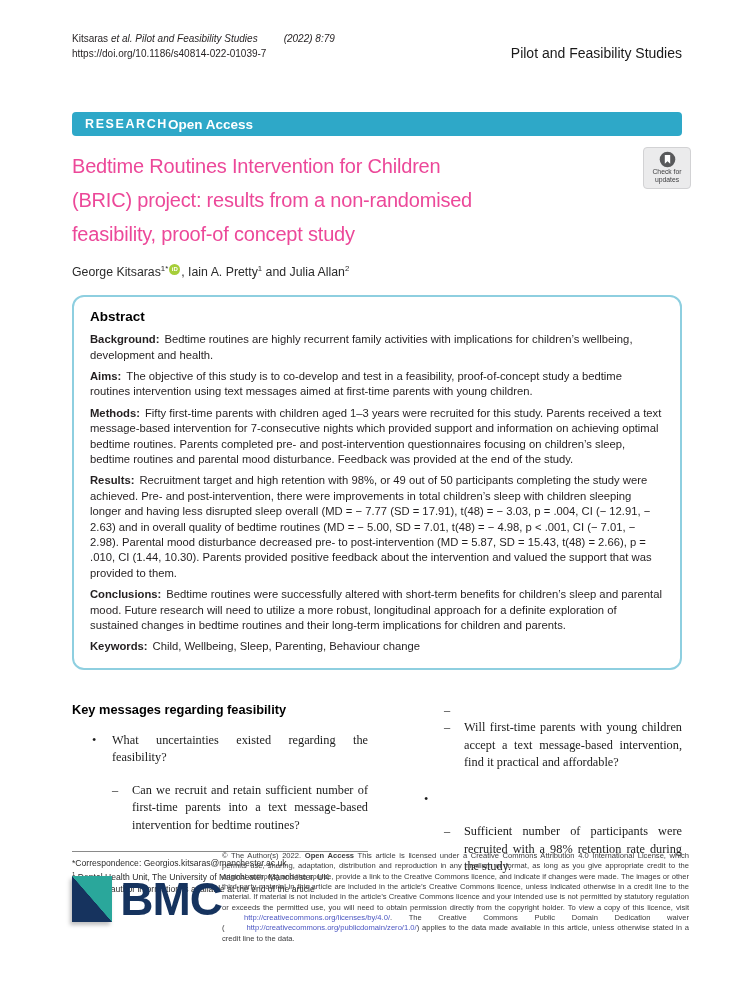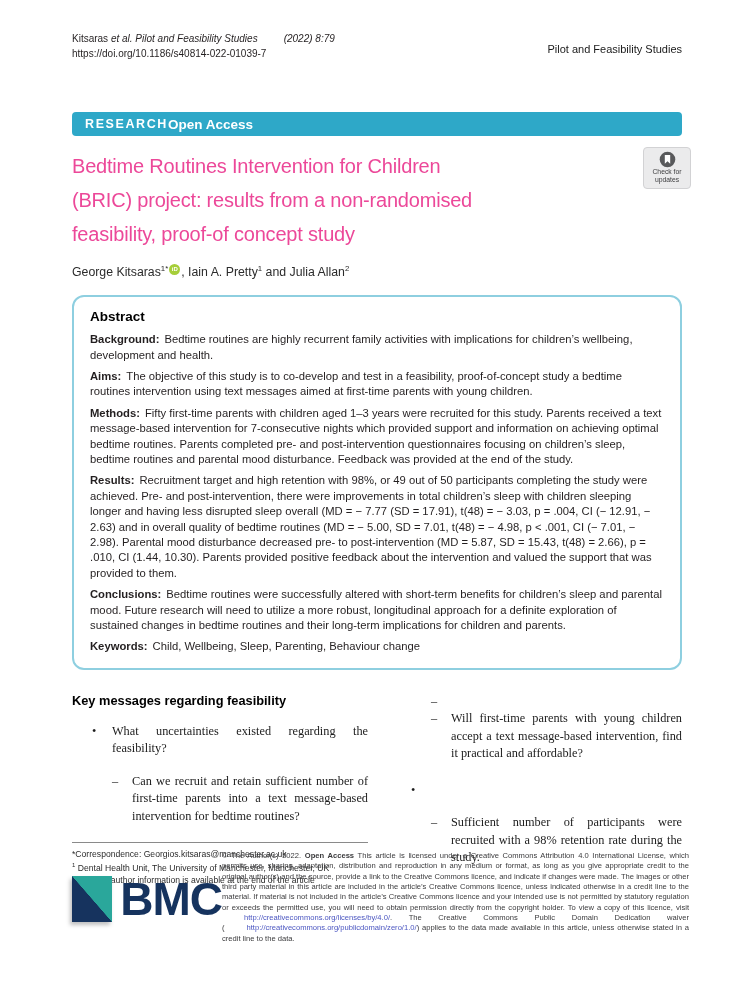--- a/index.html
+++ b/index.html
@@ -4,25 +4,25 @@
 <style>
   * { margin:0; padding:0; box-sizing:border-box; }
   html,body { background:#ffffff; }
   .page {
     position:relative; width:753px; height:1000px; background:#fff;
     font-family:"Liberation Sans", sans-serif; color:#231f20; overflow:hidden;
   }
   .content { padding:0 71px 0 72px; }
 
   
-  .masthead { display:flex; justify-content:space-between; align-items:center; padding-top:31px; }
+  .masthead { display:flex; justify-content:space-between; align-items:flex-end; padding-top:31px; }
   .cite { font-size:10px; line-height:1.5; color:#231f20; }
   .cite .it { font-style:italic; }
   .cite .issue { font-style:italic; margin-left:26px; }
-  .journal-name { font-size:11px; color:#1a1a1a; padding-top:6px; }
+  .journal-name { font-size:14px; color:#1a1a1a; padding-top:6px; }
 
   
   .banner {
     margin-top:51px; height:24px; background:#2ea8c8; border-radius:4px;
     display:flex; justify-content:flex-start; align-items:center; padding:0 13px;
   }
   .banner .research { color:#fff; font-weight:bold; font-size:12.5px; letter-spacing:1.6px; }
   .banner .oa { color:#fff; font-weight:bold; font-size:13.5px; }
 
   
@@ -50,21 +50,21 @@
   
   .abstract-box {
     margin-top:16px; border:2px solid #8ecfe0; border-radius:12px;
     padding:12px 16px 7px 16px;
   }
   .abstract-box h2 { font-size:13.5px; font-weight:bold; color:#000; margin-bottom:8px; }
   .abstract-box p { font-size:11.25px; line-height:1.37; margin-bottom:6px; color:#231f20; }
   .abstract-box p .lbl { font-weight:bold; margin-right:5px; }
 
   
-  .columns { margin-top:23px; display:flex; gap:23px; }
+  .columns { margin-top:32px; display:flex; gap:36px; }
   .col-left { width:296px; }
   .col-right { flex:1; }
   .km-heading { font-size:12.8px; font-weight:bold; color:#000; }
   .serif { font-family:"Liberation Serif", serif; font-size:12.3px; line-height:1.42; text-align:justify; color:#1b1b1b; }
   .item { display:flex; }
   .item .mark { flex:0 0 20px; }
   .lvl1 { padding-left:20px; margin-top:15px; }
   .lvl2 { padding-left:40px; margin-top:15px; }
   .lvl2.tight { margin-top:0; }
   .lvl2.first { margin-top:0; }

